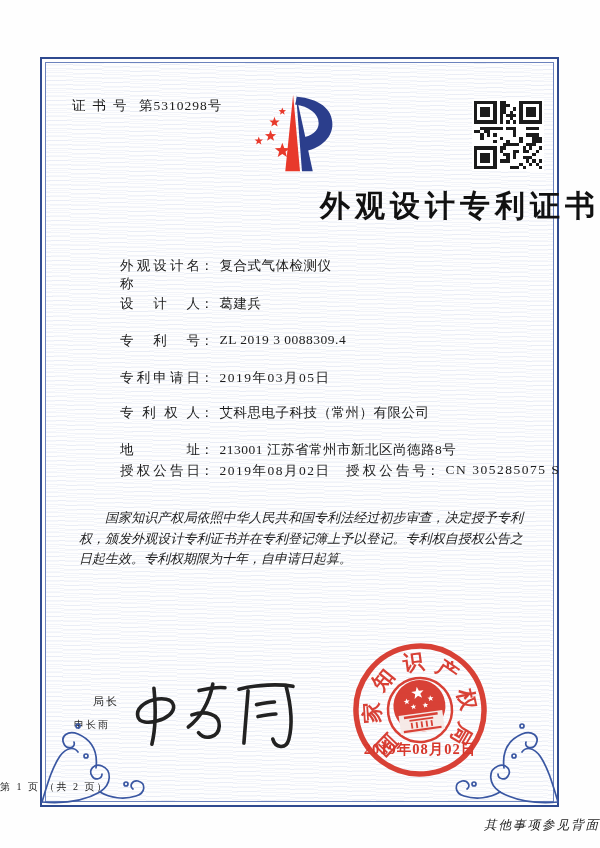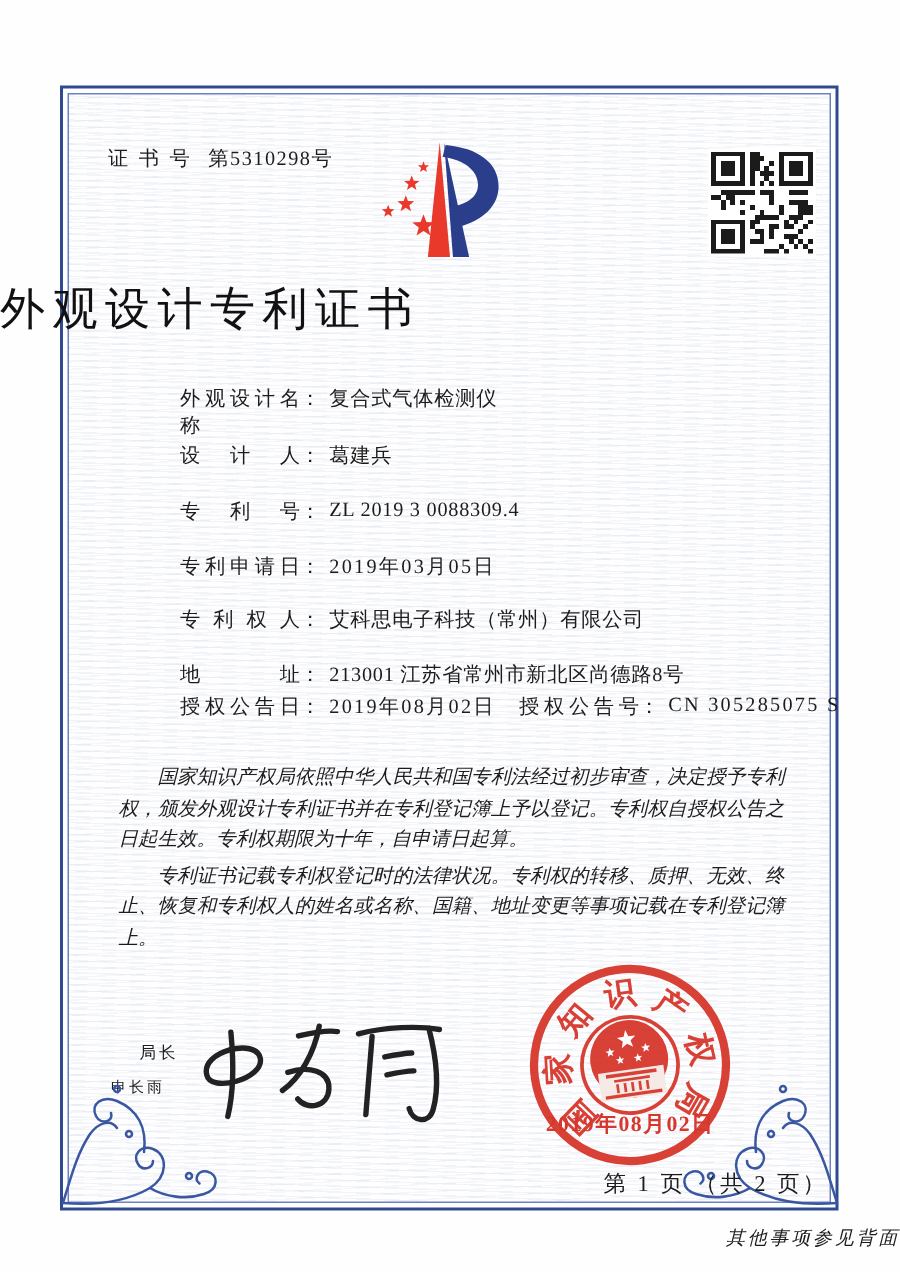--- a/index.html
+++ b/index.html
@@ -17,38 +17,38 @@
     background:
       repeating-linear-gradient(2deg, rgba(130,150,205,0.10) 0px, rgba(130,150,205,0.10) 1px, transparent 1px, transparent 4px),
       repeating-linear-gradient(-3deg, rgba(130,150,205,0.07) 0px, rgba(130,150,205,0.07) 1px, transparent 1px, transparent 5px);
   }
   .abs{position:absolute;}
   .cert-line{left:72px;top:97px;font-size:13.5px;}
   .cert-line .lbl{letter-spacing:7px;}
   .cert-line .num{margin-left:2px;letter-spacing:1px;text-align:right;}
   .logo{left:246px;top:86px;width:108px;height:100px;}
   .qr{left:472px;top:99px;width:68px;height:68px;background:#fff;padding:2px;}
-  .doc-title{left:0;top:186px;width:600px;text-align:left;font-size:30px;font-weight:normal;letter-spacing:5px;color:#111;}
+  .doc-title{left:0;top:186px;width:600px;text-align:right;font-size:30px;font-weight:bold;letter-spacing:5px;color:#111;}
   .field-row{left:74px;width:460px;height:20px;font-size:13.5px;margin-left:46px;}
   .field-label{display:inline-block;width:80px;text-align:justify;text-align-last:justify;vertical-align:top;}
   .field-colon{display:inline-block;vertical-align:top;}
   .field-value{margin-left:6px;letter-spacing:0.5px;}
   .sp .field-value{letter-spacing:1.5px;}
   .col2{position:absolute;left:226px;top:0;}
   .body-text{left:75px;top:504px;width:452px;font-size:13px;line-height:20.5px;
     font-style:italic;text-align:justify;}
   .body-text p{margin:4px;text-indent:2em;}
   .sig-title{left:61px;top:694px;font-size:11px;letter-spacing:2px;margin-left:32px;}
   .sig-name{left:74px;top:718px;font-size:10px;letter-spacing:2px;}
   .signature-svg{left:122px;top:678px;width:190px;height:80px;transform:rotate(-2deg);}
   .seal{left:348px;top:638px;width:144px;height:144px;transform:rotate(-8deg);opacity:0.95;}
   .seal-char{font-family:"Liberation Serif","DejaVu Serif",serif;font-weight:bold;font-size:21px;fill:#d7372c;text-anchor:middle;}
   .seal-date{left:346px;top:740px;width:148px;text-align:center;font-size:14.5px;font-weight:bold;
     color:#d7372c;letter-spacing:1px;}
-  .footer-page{left:0;top:780px;width:552px;text-align:right;font-size:15px;letter-spacing:2px;}
+  .footer-page{left:0;top:780px;width:552px;text-align:left;font-size:10px;letter-spacing:2px;}
   .back-note{left:0;top:817px;width:600px;text-align:right;font-size:12.5px;font-style:italic;letter-spacing:2px;}
   .flourish{width:118px;height:106px;}
   .flourish-right{left:444px;top:706px;}
   .flourish-left{left:38px;top:706px;transform:scaleX(-1);}
 </style>
 </head>
 <body>
 
 <div class="page">
 
@@ -212,21 +212,20 @@
   </div>
   <div class="abs field-row sp" style="top:462px">
     <span class="field-label">授权公告日</span><span class="field-colon">：</span><span class="field-value">2019年08月02日</span>
     <span class="col2">
       <span class="field-label">授权公告号</span><span class="field-colon">：</span><span class="field-value">CN 305285075 S</span>
     </span>
   </div>
 
   <div class="abs body-text">
     <p>国家知识产权局依照中华人民共和国专利法经过初步审查，决定授予专利权，颁发外观设计专利证书并在专利登记簿上予以登记。专利权自授权公告之日起生效。专利权期限为十年，自申请日起算。</p>
-    <p>专利证书记载专利权登记时的法律状况。专利权的转移、质押、无效、终止、恢复和专利权人的姓名或名称、国籍、地址变更等事项记载在专利登记簿上。</p>
   </div>
 
   <div class="abs sig-title">局长</div>
   <div class="abs sig-name">申长雨</div>
 
   <svg class="abs signature-svg" viewBox="0 0 190 80">
     <g fill="none" stroke="#222" stroke-width="3.6" stroke-linecap="round" stroke-linejoin="round">
       <path d="M16,36 C12,20 50,12 52,26 C54,40 18,48 16,36"></path>
       <path d="M33,8 C34,24 34,46 29,64"></path>
       <path d="M78,12 C88,10 98,9 104,10"></path>

